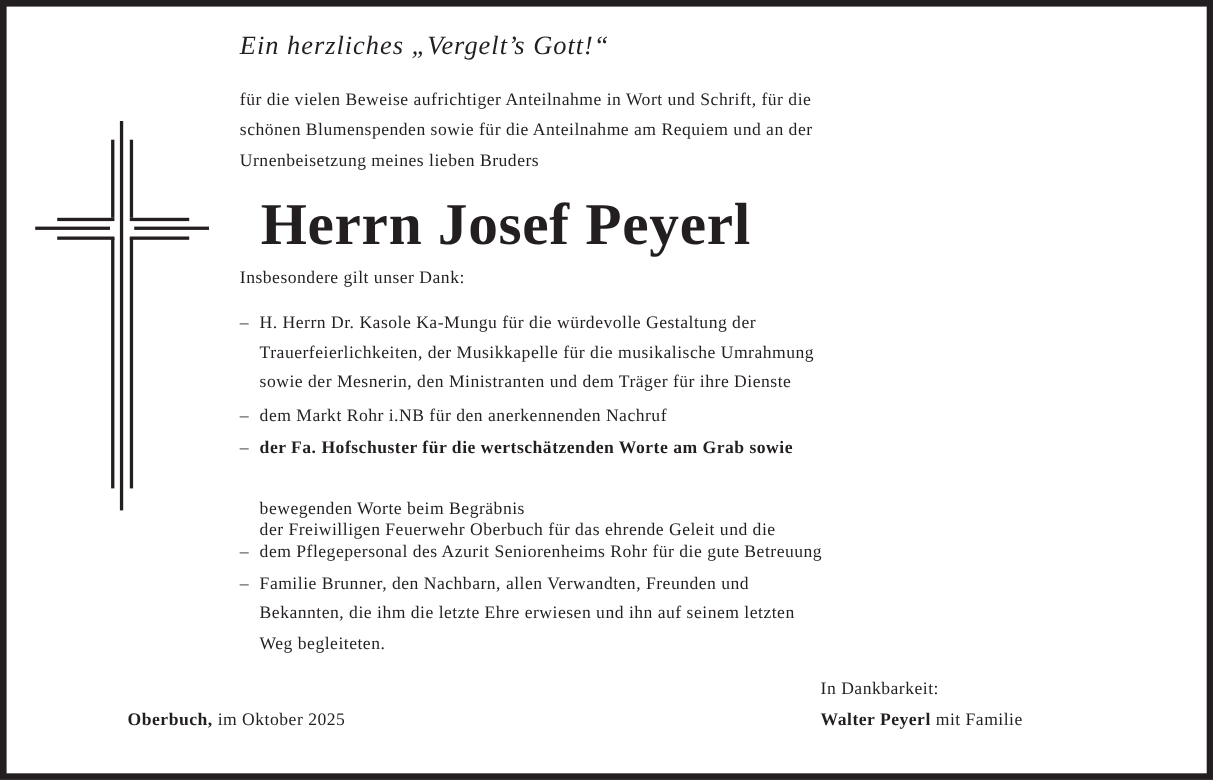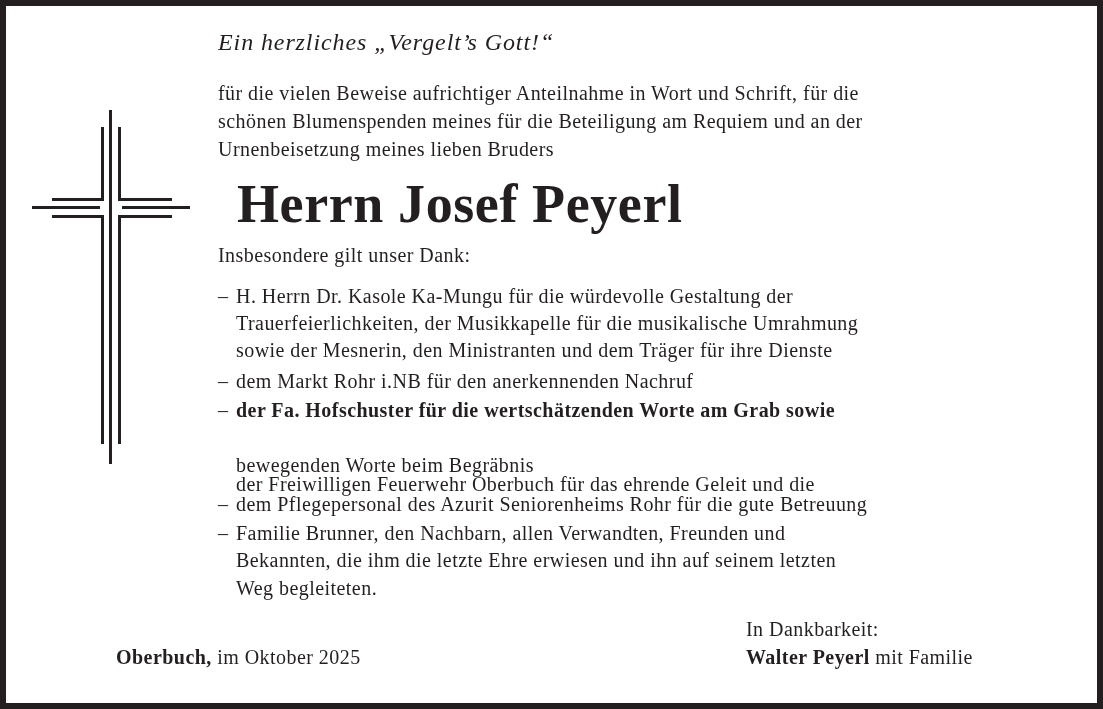--- a/index.html
+++ b/index.html
@@ -4,21 +4,21 @@
 <style>
   html, body { margin: 0; padding: 0; background: #ffffff; }
   body { width: 1103px; height: 709px; position: relative; overflow: hidden; }
   .frame {
     position: absolute; left: 0; top: 0; width: 1103px; height: 709px;
     box-sizing: border-box; border: 6px solid #231f20; background: #ffffff;
   }
   .t {
     position: absolute; white-space: nowrap; color: #231f20;
     font-family: "Liberation Serif", "DejaVu Serif", serif;
-    font-size: 20px; letter-spacing: 0.45px; line-height: 1;
+    font-size: 16px; letter-spacing: 0.45px; line-height: 1;
   }
   .headline {
     font-style: italic; font-size: 24px; letter-spacing: 0.9px;
   }
   .name {
     font-weight: bold; font-size: 54px; letter-spacing: 0.6px;
   }
   .b { font-weight: bold; font-family: Liberation Serif, serif; }
   .line { position: absolute; background: #231f20; }
 </style>
@@ -40,21 +40,21 @@
   <div class="line" style="left:52px; top:198px; width:52px; height:3px;"></div>
   <div class="line" style="left:118px; top:198px; width:54px; height:3px;"></div>
   <div class="line" style="left:52px; top:215px; width:52px; height:3px;"></div>
   <div class="line" style="left:118px; top:215px; width:54px; height:3px;"></div>
 </div>
 
 <div class="t headline" style="left:218px; top:30px;">Ein herzliches „Vergelt’s Gott!“</div>
 
 <div>
   <div class="t" style="left:218px; top:83px;">für die vielen Beweise aufrichtiger Anteilnahme in Wort und Schrift, für die</div>
-  <div class="t" style="left:218px; top:111px;">schönen Blumenspenden meines für die Beteiligung am Requiem und an der</div>
+  <div class="t" style="left:218px; top:111px;">schönen Blumenspenden sowie für die Anteilnahme am Requiem und an der</div>
   <div class="t" style="left:218px; top:139px;">Urnenbeisetzung meines lieben Bruders</div>
 </div>
 
 <div class="t name" style="left:216px; top:177px;margin-left:21px;">Herrn Josef Peyerl</div>
 
 <div class="t" style="left:218px; top:245px;">Insbesondere gilt unser Dank:</div>
 
 <div>
 
   <div>

